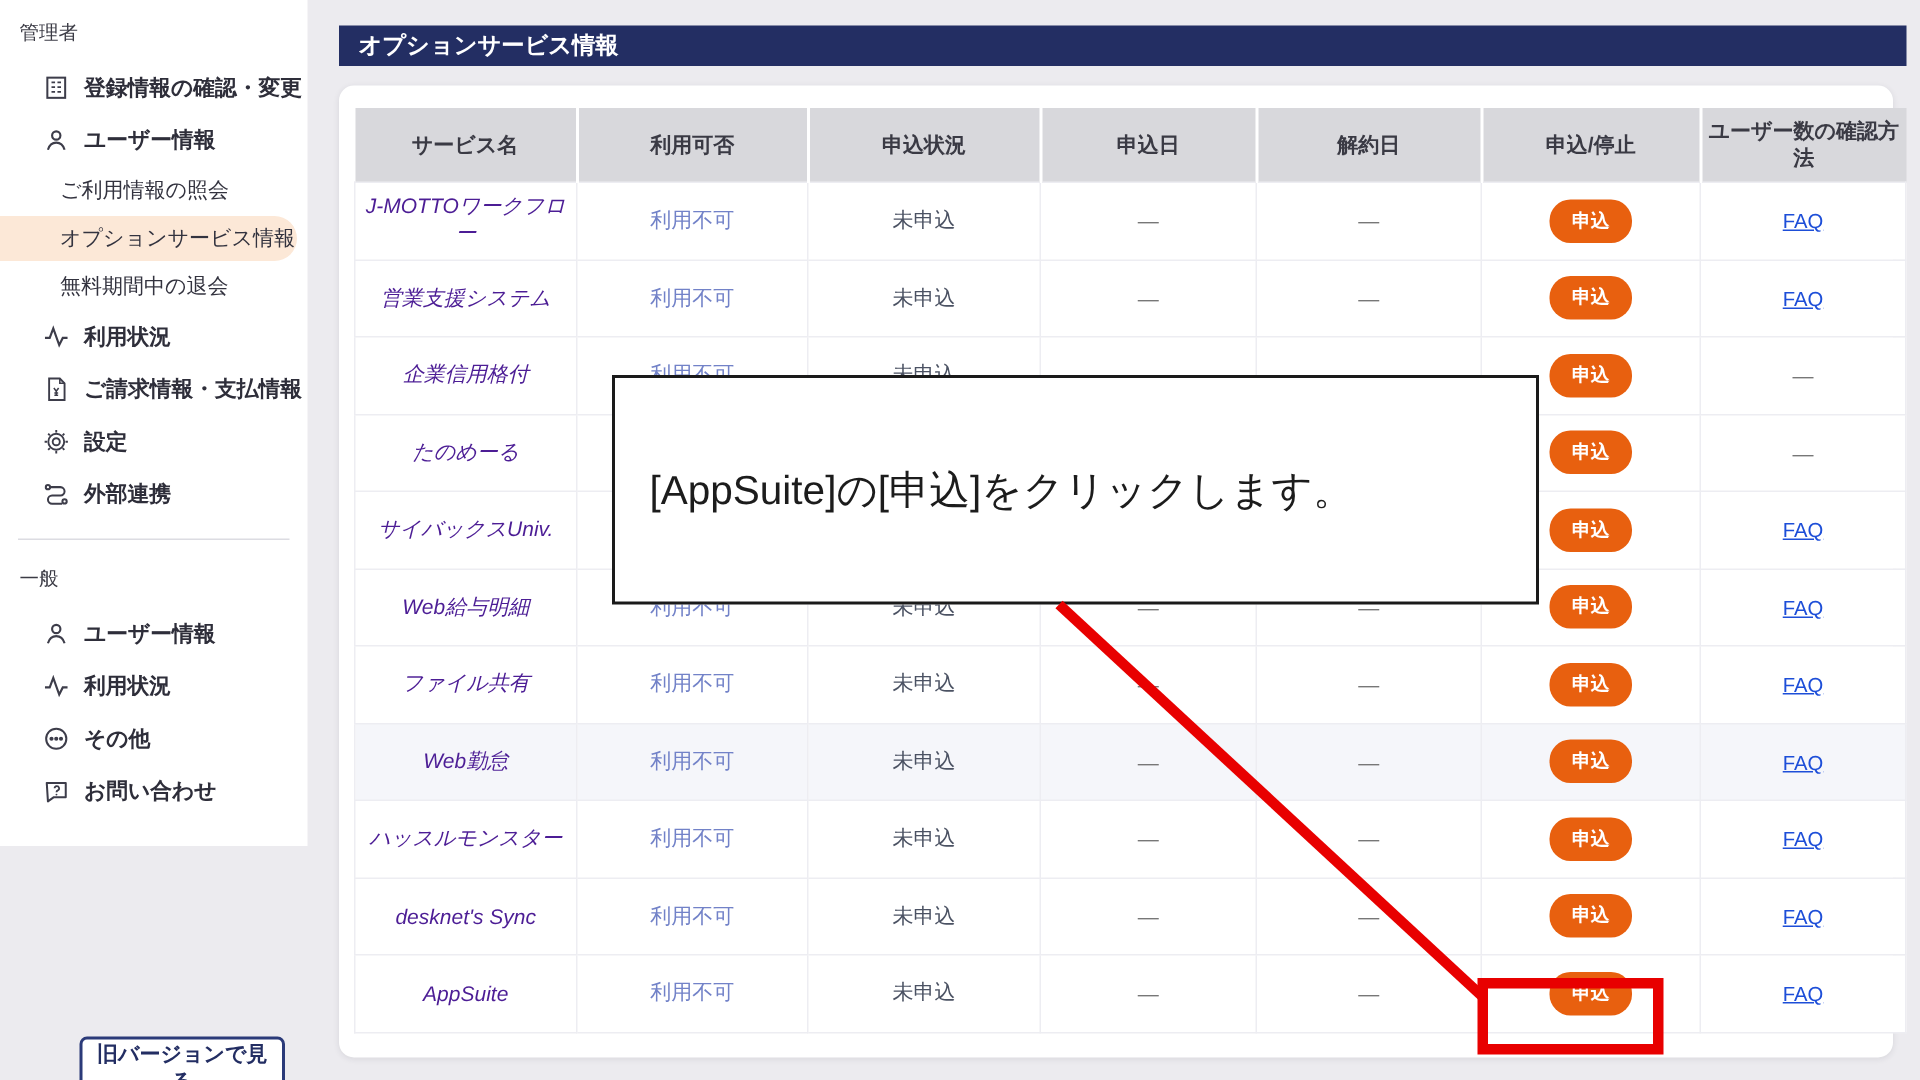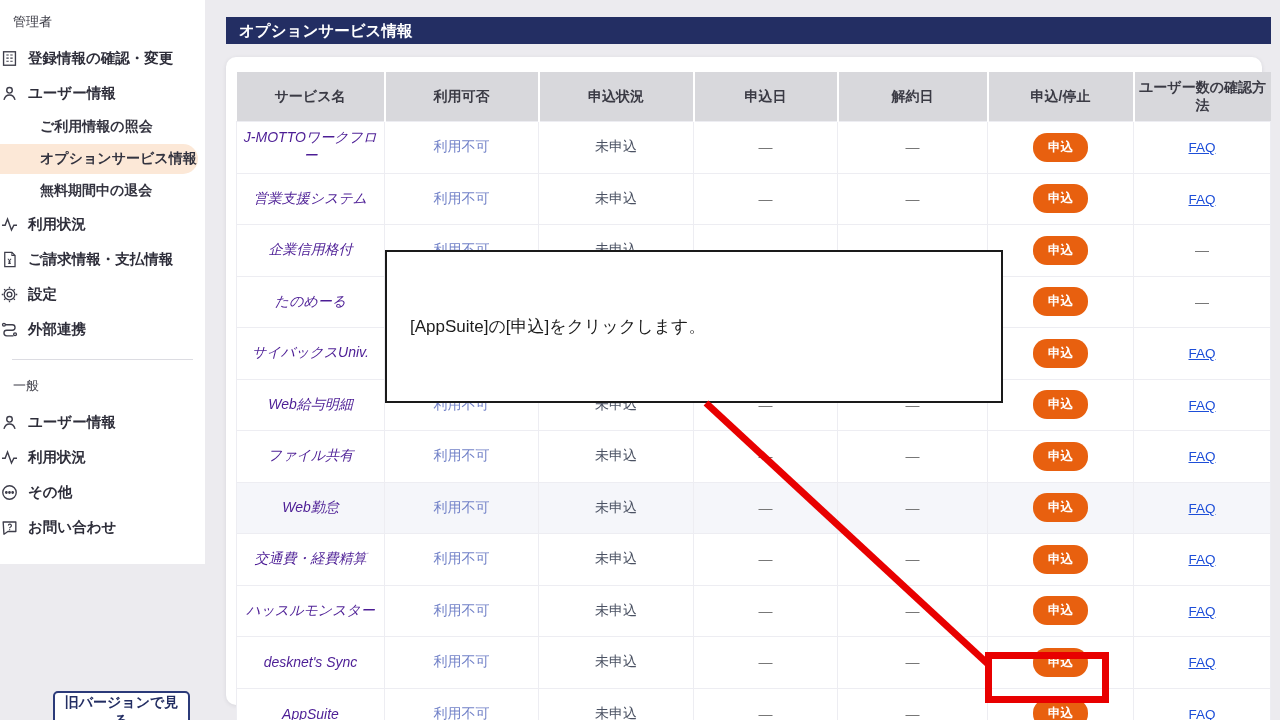--- a/index.html
+++ b/index.html
@@ -5,31 +5,31 @@
   html,body{margin:0;padding:0;}
   body{
     width:1280px;height:720px;position:relative;overflow:hidden;
     background:#ecebef;
     font-family:"Liberation Sans","DejaVu Sans",sans-serif;
     -webkit-font-smoothing:antialiased;
   }
   
   .sidebar{position:absolute;left:0;top:0;width:205px;height:564px;background:#ffffff;z-index:2;}
   .section-label{padding:13px 0 9px 13px;font-size:13px;color:#3b3b45;}
-  .nav-item{display:flex;align-items:center;height:33px;padding-left:0;gap:9px;
+  .nav-item{display:flex;align-items:center;height:33px;padding-left:28px;gap:9px;
     font-size:14.5px;font-weight:600;color:#2e2e3a;cursor:pointer;margin:2px 0;}
   .nav-item .icn{width:19px;height:19px;display:inline-flex;flex:0 0 19px;color:#3d3d4a;}
   .nav-item .icn svg{width:19px;height:19px;display:block;}
   .nav-item.pill{width:198px;box-sizing:border-box;background:#232e63;color:#fff;
     border-radius:0 17px 17px 0;height:31px;}
   .nav-item.pill .icn{color:#fff;}
   .nav-item.pill .chev{margin-left:auto;margin-right:14px;width:14px;height:14px;color:#fff;}
   .nav-item.pill .chev svg{width:14px;height:14px;display:block;}
   .sub-item{display:flex;align-items:center;height:30px;padding-left:40px;font-size:14px;
-    font-weight:700;color:#33333f;cursor:pointer;margin:2px 0;box-sizing:border-box;}
+    font-weight:400;color:#33333f;cursor:pointer;margin:2px 0;box-sizing:border-box;}
   .sub-item.active{width:198px;background:#fce8d7;border-radius:0 16px 16px 0;}
   .divider{border-top:1px solid #dcdce2;margin:13px 12px 4px 12px;}
   .old-version-btn{position:absolute;left:53px;top:691px;width:137px;height:36px;
     background:#fff;border:2px solid #2b3a79;border-radius:5px;color:#232e63;
     font-weight:bold;font-size:14px;font-family:inherit;cursor:pointer;}
   
   .titlebar{position:absolute;left:226px;top:17px;width:1045px;height:27px;box-sizing:border-box;
     background:#232e63;color:#fff;font-size:15.5px;font-weight:bold;line-height:27px;
     padding-left:13px;z-index:1;}
   .card{position:absolute;left:226px;top:57px;width:1036px;height:648px;background:#fff;
@@ -43,23 +43,23 @@
     background:#fff;}
   tr.tinted td{background:#f5f6fa;}
   td.svc{color:#4c1d95;font-style:italic;}
   td.unavail{color:#7282c8;}
   td.status{color:#4b5263;}
   td.dash{color:#777;}
   .apply-btn{display:inline-block;background:#e8600f;color:#fff;font-size:12.5px;font-weight:bold;
     padding:6px 15px;border:none;border-radius:14px;cursor:pointer;font-family:inherit;}
   .faq-link{color:#1d4ed8;text-decoration:underline;font-size:13.5px;cursor:pointer;}
   
-  .callout{position:absolute;left:385px;top:250px;width:591px;height:149px;background:#fff;
+  .callout{position:absolute;left:408px;top:250px;width:591px;height:149px;background:#fff;
     border:2px solid #1a1a1a;display:flex;align-items:center;padding-left:23px;
-    font-size:17px;color:#1c1c1c;z-index:5;}
+    font-size:27px;color:#1c1c1c;z-index:5;}
   .pointer-line{position:absolute;left:0;top:0;width:1280px;height:720px;pointer-events:none;z-index:6;}
   .highlight-rect{position:absolute;left:985px;top:652px;width:124px;height:51px;
     box-sizing:border-box;border:7px solid #e80000;z-index:7;pointer-events:none;}
 </style>
 </head>
 <body>
 
 <aside class="sidebar">
   <div class="section-label">管理者</div>
   <nav id="admin-nav">
@@ -257,29 +257,20 @@
           <tr class="tinted">
             <td class="svc">Web勤怠</td>
             <td class="unavail">利用不可</td>
             <td class="status">未申込</td>
             <td class="dash">—</td>
             <td class="dash">—</td>
             <td><button class="apply-btn">申込</button></td>
             <td><a class="faq-link">FAQ</a></td>
           </tr>
           <tr>
-            <td class="svc">交通費・経費精算</td>
-            <td class="unavail">利用不可</td>
-            <td class="status">未申込</td>
-            <td class="dash">—</td>
-            <td class="dash">—</td>
-            <td><button class="apply-btn">申込</button></td>
-            <td><a class="faq-link">FAQ</a></td>
-          </tr>
-          <tr>
             <td class="svc">ハッスルモンスター</td>
             <td class="unavail">利用不可</td>
             <td class="status">未申込</td>
             <td class="dash">—</td>
             <td class="dash">—</td>
             <td><button class="apply-btn">申込</button></td>
             <td><a class="faq-link">FAQ</a></td>
           </tr>
           <tr>
             <td class="svc">desknet's Sync</td>

